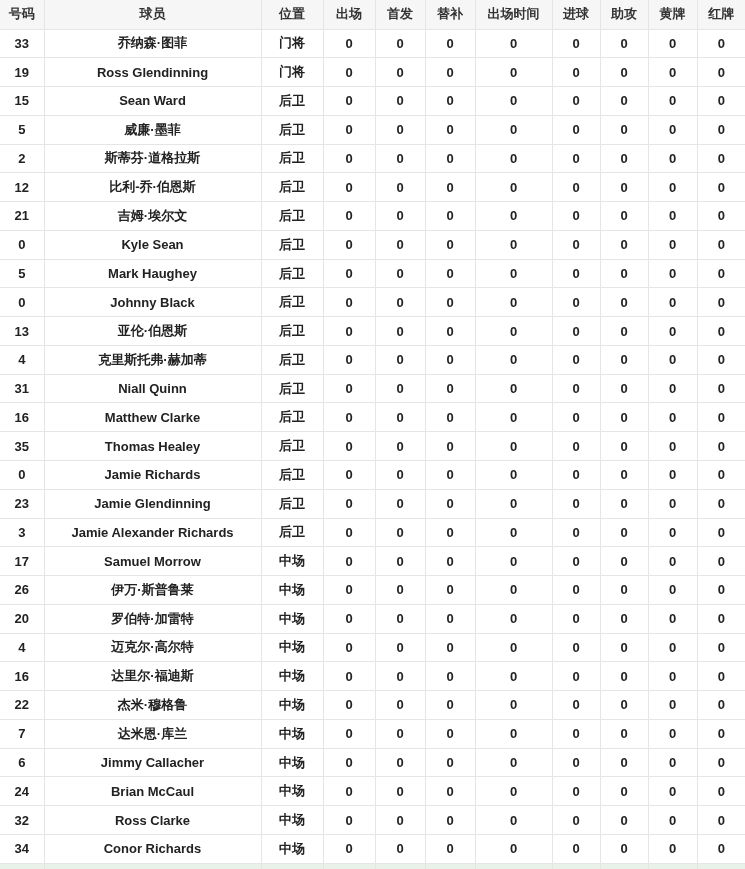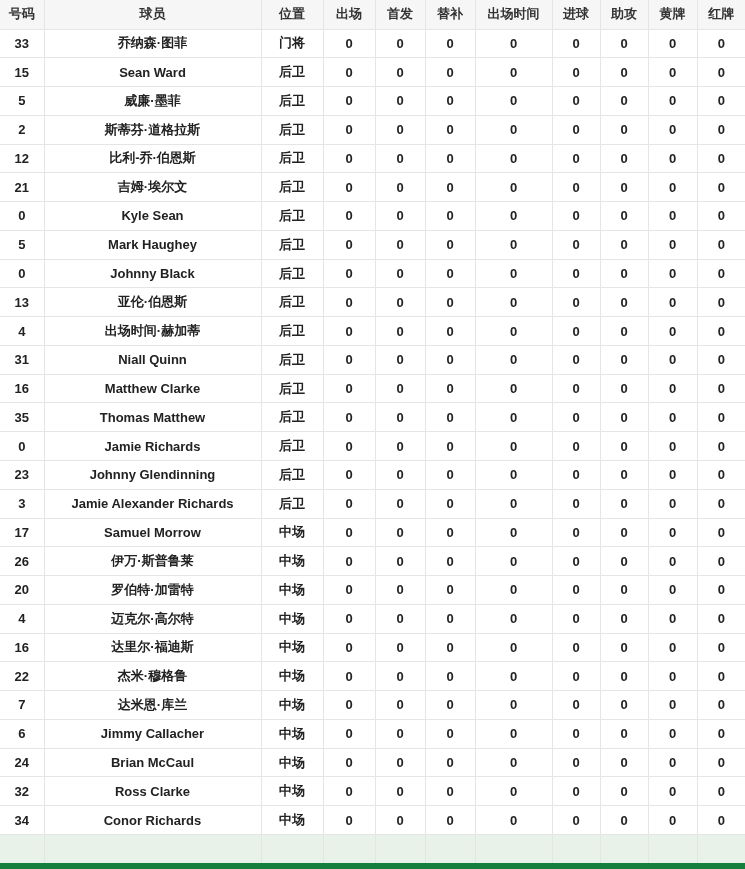--- a/index.html
+++ b/index.html
@@ -94,20 +94,33 @@
           <td>0</td>
           <td>0</td>
           <td>0</td>
           <td>0</td>
           <td>0</td>
           <td>0</td>
           <td>0</td>
           <td>0</td>
         </tr>
         <tr>
+          <td>19</td>
+          <td>Ross Glendinning</td>
+          <td>门将</td>
+          <td>0</td>
+          <td>0</td>
+          <td>0</td>
+          <td>0</td>
+          <td>0</td>
+          <td>0</td>
+          <td>0</td>
+          <td>0</td>
+        </tr>
+        <tr>
           <td>15</td>
           <td>Sean Ward</td>
           <td>后卫</td>
           <td>0</td>
           <td>0</td>
           <td>0</td>
           <td>0</td>
           <td>0</td>
           <td>0</td>
           <td>0</td>
@@ -212,21 +225,21 @@
           <td>0</td>
           <td>0</td>
           <td>0</td>
           <td>0</td>
           <td>0</td>
           <td>0</td>
           <td>0</td>
         </tr>
         <tr>
           <td>4</td>
-          <td>出场时间·赫加蒂</td>
+          <td>克里斯托弗·赫加蒂</td>
           <td>后卫</td>
           <td>0</td>
           <td>0</td>
           <td>0</td>
           <td>0</td>
           <td>0</td>
           <td>0</td>
           <td>0</td>
           <td>0</td>
         </tr>
@@ -251,21 +264,21 @@
           <td>0</td>
           <td>0</td>
           <td>0</td>
           <td>0</td>
           <td>0</td>
           <td>0</td>
           <td>0</td>
         </tr>
         <tr>
           <td>35</td>
-          <td>Thomas Matthew</td>
+          <td>Thomas Healey</td>
           <td>后卫</td>
           <td>0</td>
           <td>0</td>
           <td>0</td>
           <td>0</td>
           <td>0</td>
           <td>0</td>
           <td>0</td>
           <td>0</td>
         </tr>
@@ -277,21 +290,21 @@
           <td>0</td>
           <td>0</td>
           <td>0</td>
           <td>0</td>
           <td>0</td>
           <td>0</td>
           <td>0</td>
         </tr>
         <tr>
           <td>23</td>
-          <td>Johnny Glendinning</td>
+          <td>Jamie Glendinning</td>
           <td>后卫</td>
           <td>0</td>
           <td>0</td>
           <td>0</td>
           <td>0</td>
           <td>0</td>
           <td>0</td>
           <td>0</td>
           <td>0</td>
         </tr>

